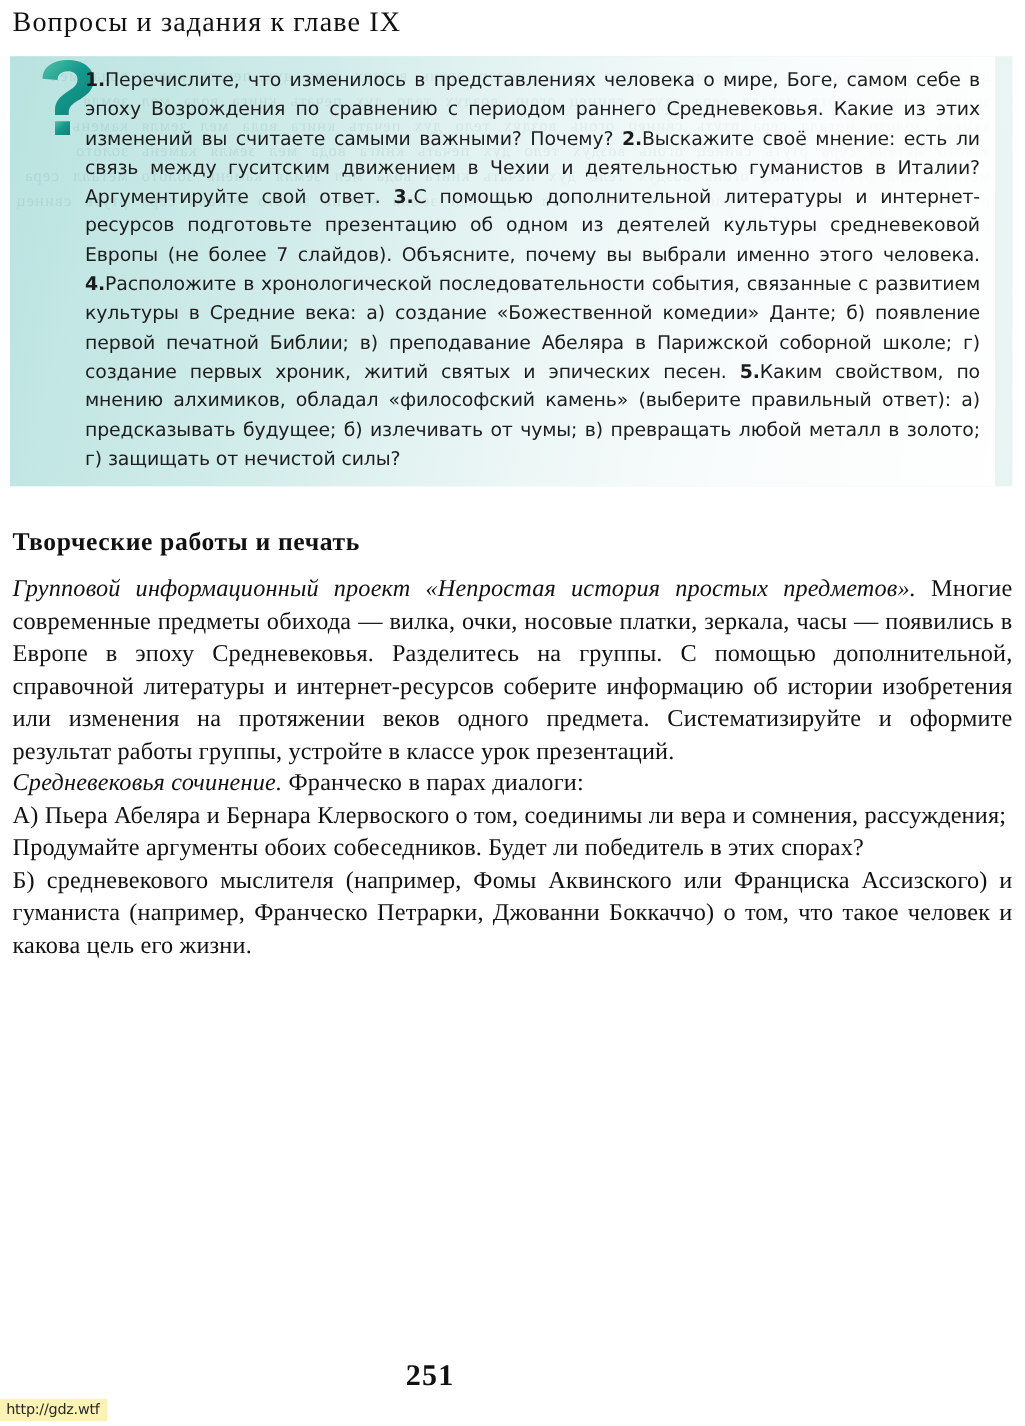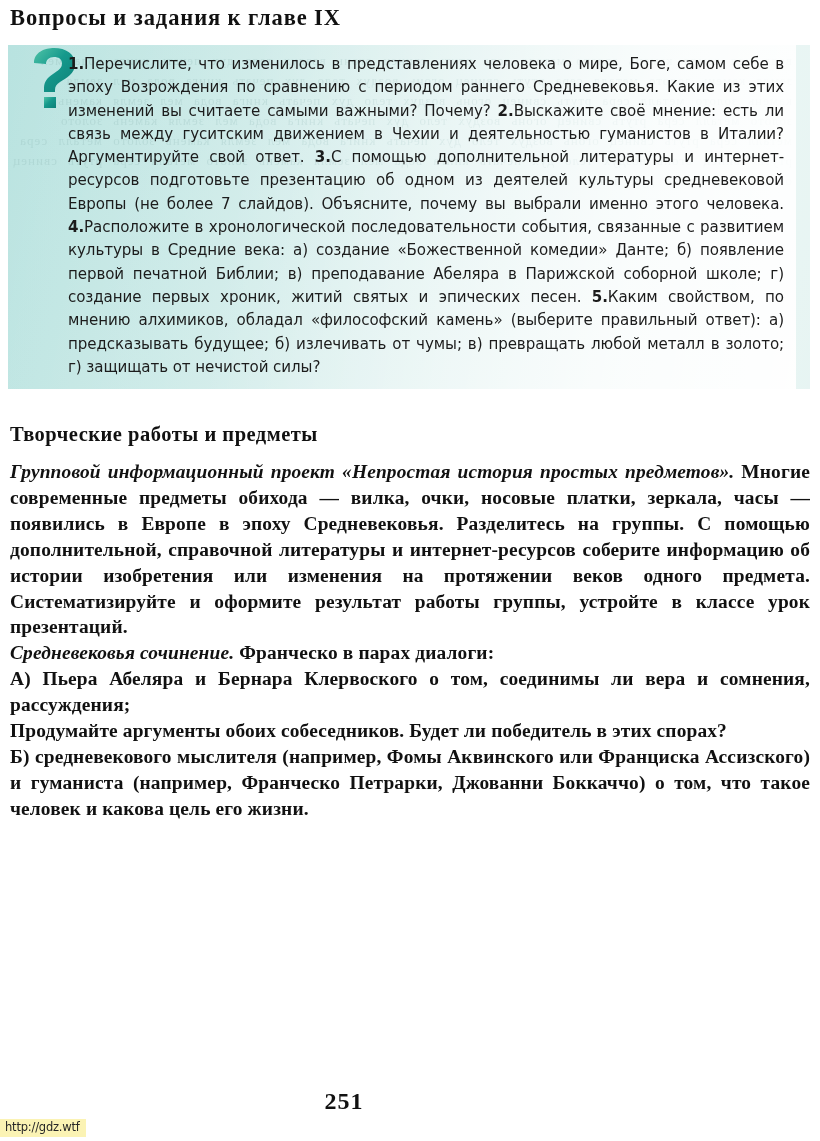--- a/index.html
+++ b/index.html
@@ -23,21 +23,21 @@
     width: 820px;
     height: 1141px;
   }
 
   
   .chapter-heading {
     position: absolute;
     left: 10px;
     top: 5px;
     font-family: "Liberation Serif", "DejaVu Serif", serif;
-    font-weight: bold;
+    font-weight: normal;
     font-size: 22.5px;
     letter-spacing: 0.9px;
     color: #111111;
     white-space: nowrap;
   }
 
   
   .question-block {
     position: absolute;
     left: 8px;
@@ -137,21 +137,20 @@
     left: 10px;
     top: 459px;
     width: 800px;
     font-family: "Liberation Serif", "DejaVu Serif", serif;
     font-size: 19.4px;
     line-height: 25.9px;
     color: #111111;
     text-align: justify;
     text-justify: inter-word;
     letter-spacing: 0.15px;
-    font-weight: bold;
   }
   .body-text p {
     margin: 0;
     text-indent: 0;
   }
   .body-text i, .body-text em {
     font-style: italic;
   }
   .para-last-left {
     text-align-last: left;
@@ -233,21 +232,21 @@
       </span>
       <span class="item">
         <b>4.</b><span>Расположите в хронологической последовательности события, связанные с развитием культуры в Средние века: а) создание «Божественной комедии» Данте; б) появление первой печатной Библии; в) преподавание Абеляра в Парижской соборной школе; г) создание первых хроник, житий святых и эпических песен.</span>
       </span>
       <span class="item">
         <b>5.</b><span>Каким свойством, по мнению алхимиков, обладал «философский камень» (выберите правильный ответ): а) предсказывать будущее; б) излечивать от чумы; в) превращать любой металл в золото; г) защищать от нечистой силы?</span>
       </span>
     </div>
   </div>
 
-  <div class="creative-heading">Творческие работы и предметы</div>
+  <div class="creative-heading">Творческие работы и печать</div>
 
   <div class="body-text">
 
     <p class="para-last-left"><i>Групповой информационный проект «Непростая история простых предметов».</i><span> Многие современные предметы обихода — вилка, очки, носовые платки, зеркала, часы — появились в Европе в эпоху Средневековья. Разделитесь на группы. С помощью дополнительной, справочной литературы и интернет-ресурсов соберите информацию об истории изобретения или изменения на протяжении веков одного предмета. Систематизируйте и оформите результат работы группы, устройте в классе урок презентаций.</span></p>
 
     <p class="para-last-left"><i>Средневековья сочинение.</i><span> Франческо в парах диалоги:</span></p>
 
     <p class="para-last-left"><span>А)</span><span> Пьера Абеляра и Бернара Клервоского о том, соединимы ли вера и сомнения, рассуждения;</span></p>
 
     <p class="para-last-left">Продумайте аргументы обоих собеседников. Будет ли победитель в этих спорах?</p>

